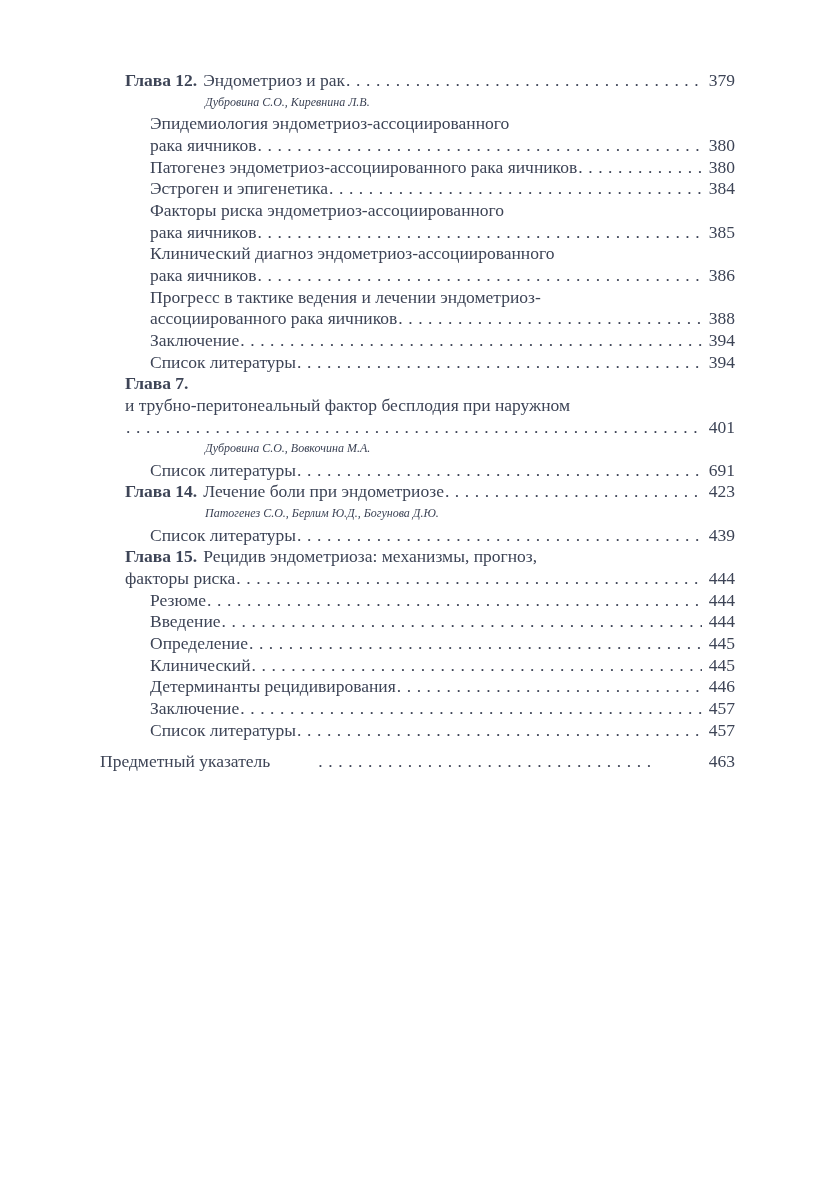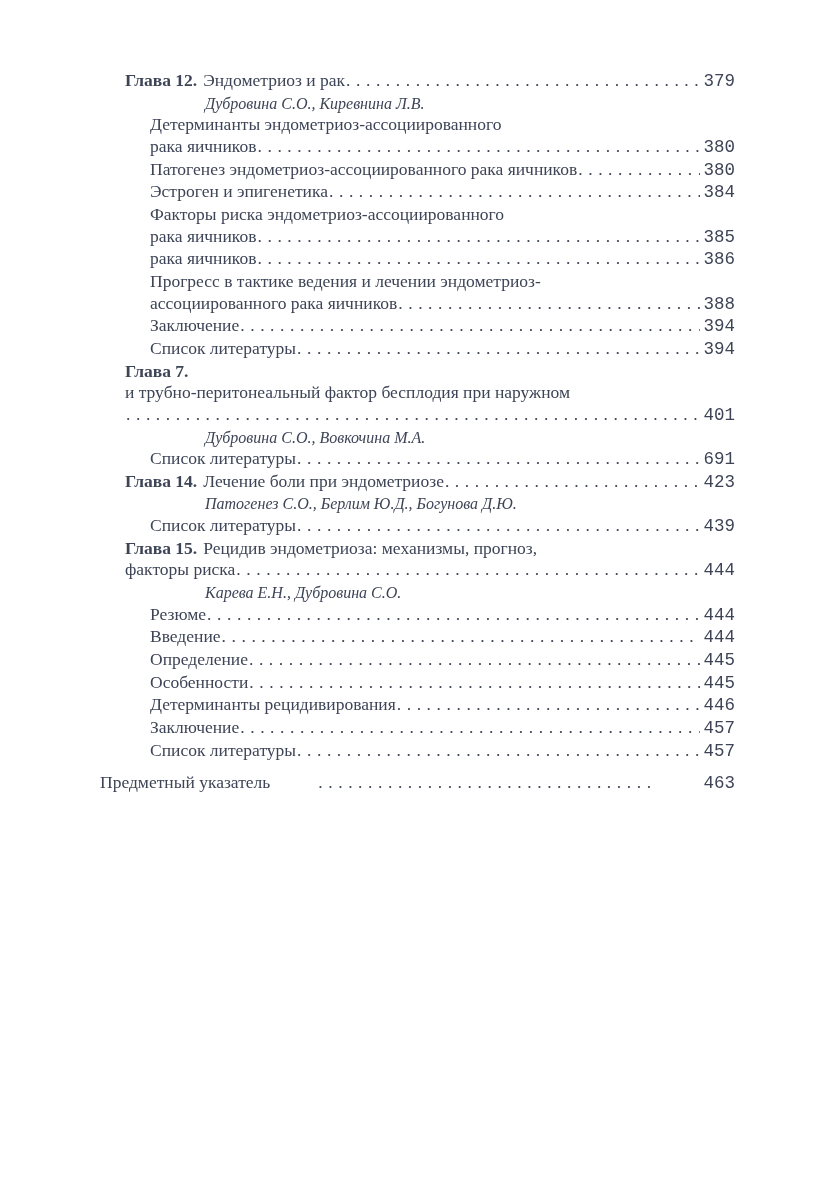--- a/index.html
+++ b/index.html
@@ -25,21 +25,21 @@
     display: flex;
     align-items: baseline;
     line-height: 21.66px;
     white-space: nowrap;
   }
   .row.chapter, .row.chapter-cont { padding-left: 25px; }
   .row.section { padding-left: 50px; }
   .row.authors {
     padding-left: 105px;
     font-style: italic;
-    font-size: 16px;
+    font-size: 12px;
   }
   .row.index { padding-left: 0; margin-top: 10px; gap: 47px; }
   .label {
     font-weight: 700;
     margin-right: 6px;
     flex: 0 0 auto;
   }
   .txt { flex: 0 0 auto; }
   .leader {
     flex: 1 1 auto;
@@ -48,42 +48,41 @@
     margin: 0 3px 0 1px;
   }
   .leader::after {
     content: ". . . . . . . . . . . . . . . . . . . . . . . . . . . . . . . . . . . . . . . . . . . . . . . . . . . . . . . . . . . . . . . . . . . . . . . . . . . . ";
     letter-spacing: 0.6px;
   }
   .pg {
     flex: 0 0 auto;
     text-align: right;
     min-width: 30px;
-    font-family: Liberation Mono, monospace;
   }
 </style>
 </head>
 <body>
 
 <div class="page">
   <div class="toc">
 
     <div class="row chapter">
       <span class="label">Глава 12.</span>
       <span class="txt">Эндометриоз и рак</span>
       <span class="leader"></span>
       <span class="pg">379</span>
     </div>
 
     <div class="row authors">
       <span class="txt">Дубровина С.О., Киревнина Л.В.</span>
     </div>
 
     <div class="row section">
-      <span class="txt">Детерминанты эндометриоз-ассоциированного</span>
+      <span class="txt">Эпидемиология эндометриоз-ассоциированного</span>
     </div>
 
     <div class="row section">
       <span class="txt">рака яичников</span>
       <span class="leader"></span>
       <span class="pg">380</span>
     </div>
 
     <div class="row section">
       <span class="txt">Патогенез эндометриоз-ассоциированного рака яичников</span>
@@ -100,20 +99,23 @@
     <div class="row section">
       <span class="txt">Факторы риска эндометриоз-ассоциированного</span>
     </div>
 
     <div class="row section">
       <span class="txt">рака яичников</span>
       <span class="leader"></span>
       <span class="pg">385</span>
     </div>
 
+    <div class="row section">
+      <span class="txt">Клинический диагноз эндометриоз-ассоциированного</span>
+    </div>
 
     <div class="row section">
       <span class="txt">рака яичников</span>
       <span class="leader"></span>
       <span class="pg">386</span>
     </div>
 
     <div class="row section">
       <span class="txt">Прогресс в тактике ведения и лечении эндометриоз-</span>
     </div>
@@ -180,44 +182,41 @@
       <span class="label">Глава 15.</span>
       <span class="txt">Рецидив эндометриоза: механизмы, прогноз,</span>
     </div>
 
     <div class="row chapter-cont">
       <span class="txt">факторы риска</span>
       <span class="leader"></span>
       <span class="pg">444</span>
     </div>
 
-    <div class="row authors">
-      <span class="txt">Карева Е.Н., Дубровина С.О.</span>
-    </div>
 
     <div class="row section">
       <span class="txt">Резюме</span>
       <span class="leader"></span>
       <span class="pg">444</span>
     </div>
 
     <div class="row section">
       <span class="txt">Введение</span>
       <span class="leader"></span>
       <span class="pg">444</span>
     </div>
 
     <div class="row section">
       <span class="txt">Определение</span>
       <span class="leader"></span>
       <span class="pg">445</span>
     </div>
 
     <div class="row section">
-      <span class="txt">Особенности</span>
+      <span class="txt">Клинический</span>
       <span class="leader"></span>
       <span class="pg">445</span>
     </div>
 
     <div class="row section">
       <span class="txt">Детерминанты рецидивирования</span>
       <span class="leader"></span>
       <span class="pg">446</span>
     </div>
 

